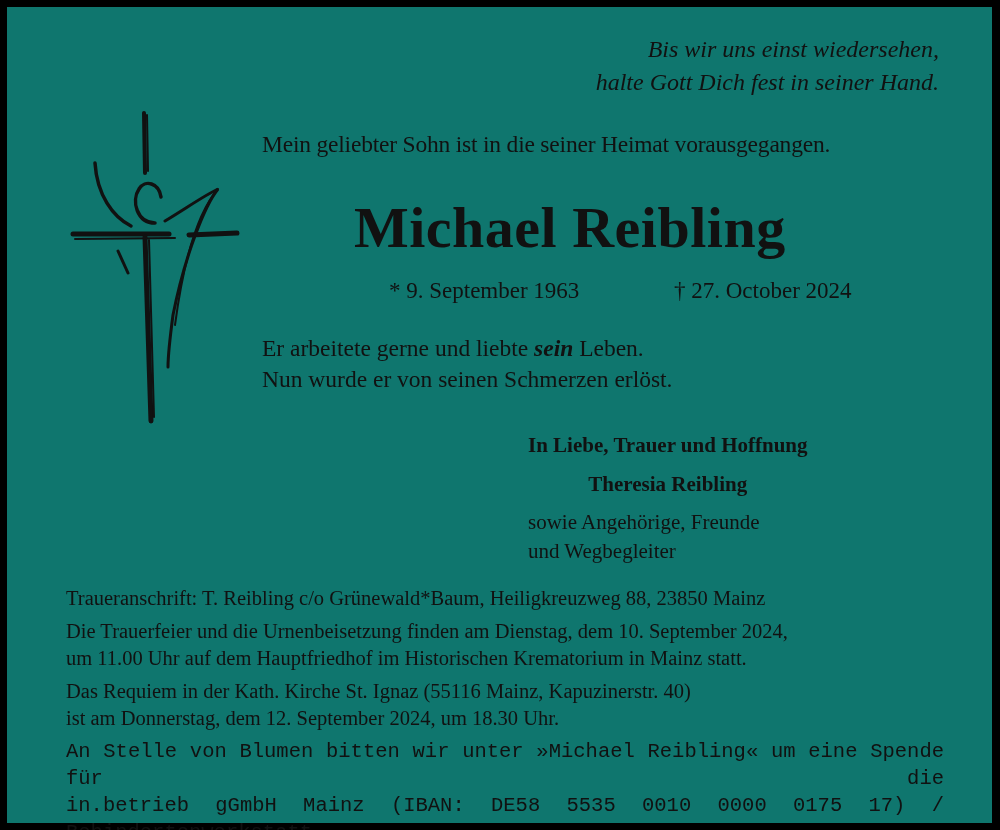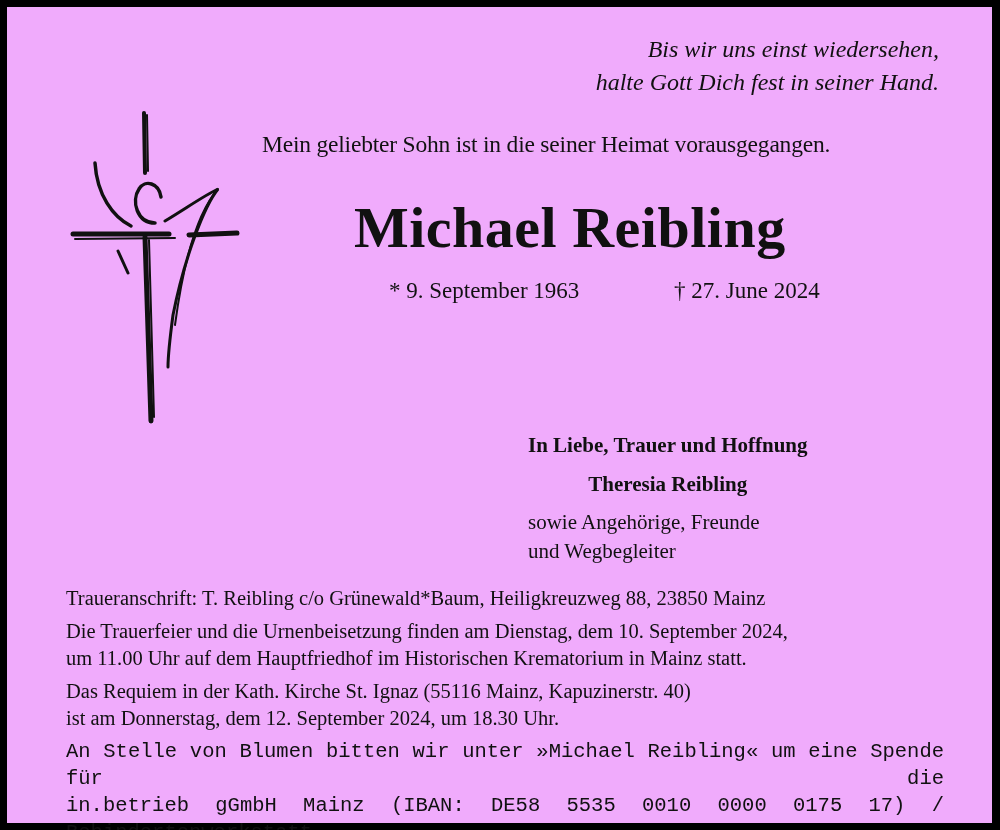--- a/index.html
+++ b/index.html
@@ -14,21 +14,21 @@
       overflow: hidden;
       font-family: "DejaVu Serif", "Liberation Serif", serif;
       color: #111111;
     }
     .frame {
       position: absolute;
       left: 7px;
       top: 7px;
       width: 985px;
       height: 816px;
-      background: #f0abfc;
+      background: #0f766e;
     }
     .abs { position: absolute; white-space: nowrap; }
 
     .motto {
       right: 53px;
       top: 26px;
       text-align: right;
       font-family: "Liberation Serif", serif;
       font-style: italic;
       font-size: 24px;
@@ -126,22 +126,26 @@
   <div class="abs motto">
     <div>Bis wir uns einst wiedersehen,</div>
     <div>halte Gott Dich fest in seiner Hand.</div>
   </div>
 
   <div class="abs intro">Mein geliebter Sohn ist in die seiner Heimat vorausgegangen.</div>
 
   <div class="abs name">Michael Reibling</div>
 
   <div class="abs dates born">* 9. September 1963</div>
-  <div class="abs dates died">† 27. June 2024</div>
+  <div class="abs dates died">† 27. October 2024</div>
 
+  <div class="abs quote">
+    <div><span>Er arbeitete gerne und liebte </span><b>sein</b><span> Leben.</span></div>
+    <div>Nun wurde er von seinen Schmerzen erlöst.</div>
+  </div>
 
   <div class="abs mourners">
     <span class="bold m1">In Liebe, Trauer und Hoffnung</span>
     <span class="bold m2">Theresia Reibling</span>
     <span class="m3">
       <span style="display:block">sowie Angehörige, Freunde</span>
       <span style="display:block">und Wegbegleiter</span>
     </span>
   </div>
 

